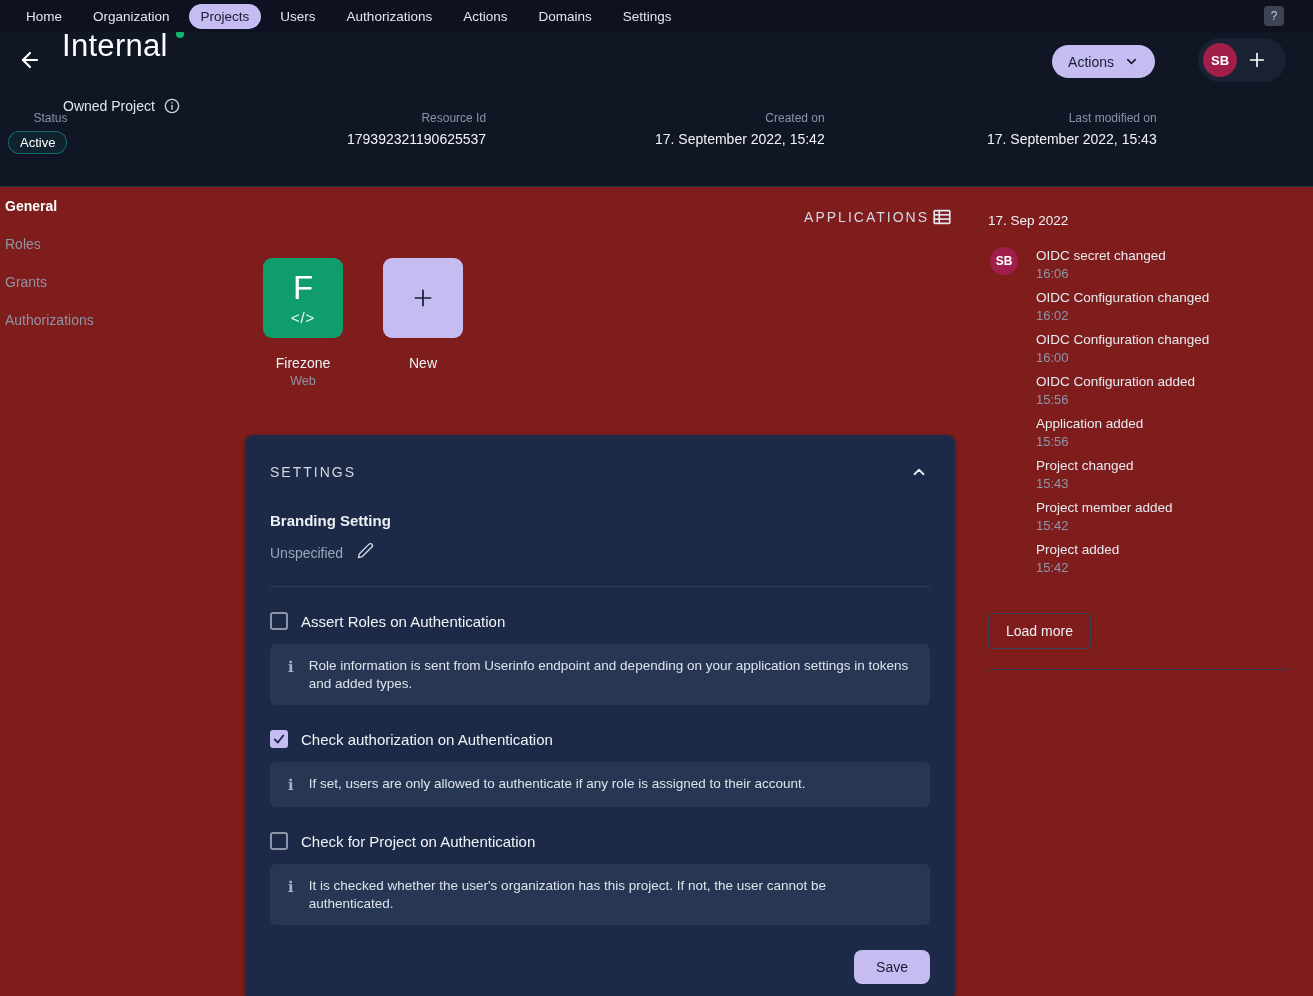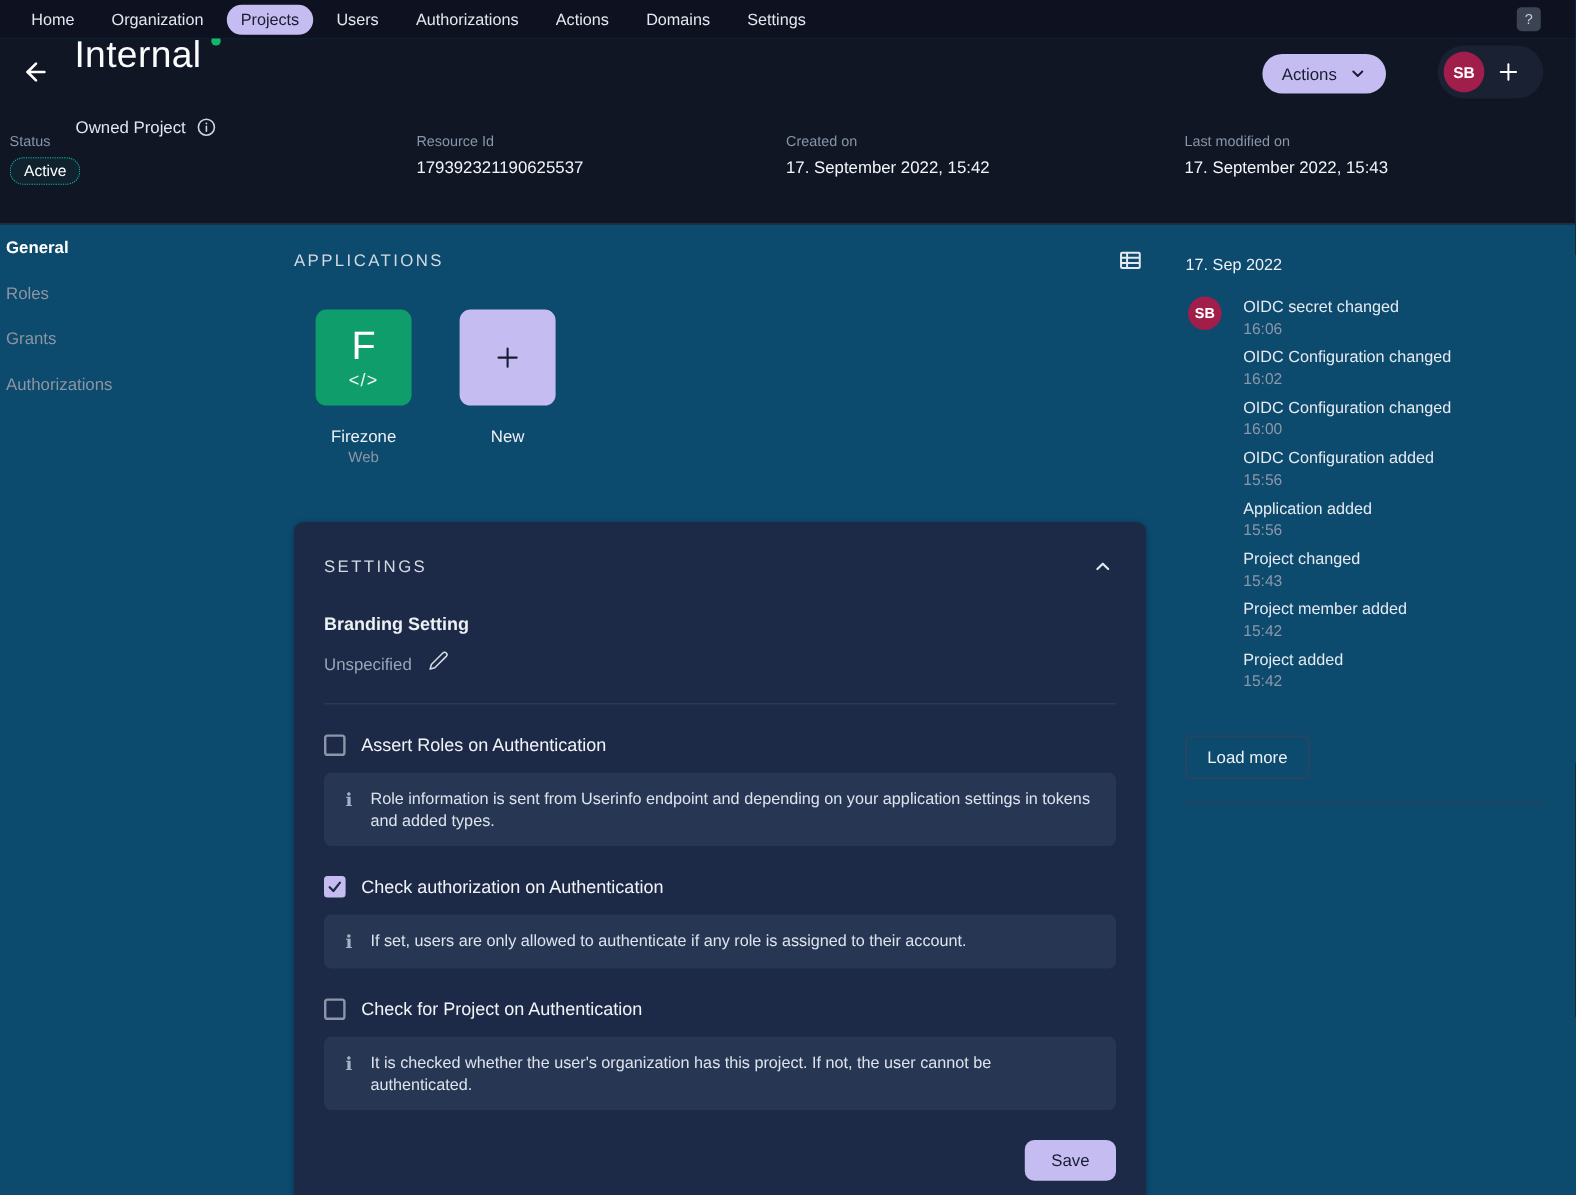--- a/index.html
+++ b/index.html
@@ -1,18 +1,18 @@
 <!DOCTYPE html>
 <html><head>
 <meta charset="utf-8">
 <style>
   * { margin:0; padding:0; box-sizing:border-box; }
   html,body { background:#131a2a; }
   body { font-family:"Liberation Sans", sans-serif; color:#e7ebf2; }
-  #app { position:relative; width:1313px; height:996px; background:#0c4a6e; overflow:hidden; }
+  #app { position:relative; width:1313px; height:996px; background:#7f1d1d; overflow:hidden; }
 
   
   .topnav { position:absolute; top:0; left:0; right:0; height:32px; background:#0d1120;
             display:flex; align-items:center; padding-left:14px; gap:7px; z-index:3; }
   .nav-item { font-size:13.5px; color:#e3e7ee; padding:5px 12px; border-radius:16px; cursor:pointer; white-space:nowrap; }
   .nav-item.active { background:#c5bdf1; color:#191b30; }
   .help-btn { position:absolute; right:29px; top:6px; width:20px; height:20px; border:none;
               background:#3c4454; color:#c9cfd9; font-size:12px; border-radius:4px; cursor:pointer;
               font-family:"Liberation Sans",sans-serif; }
 
@@ -31,35 +31,35 @@
 
   .actions-btn { position:absolute; right:158px; top:13px; height:33px; background:#c5bdf1; color:#171d33;
                  border:none; border-radius:17px; padding:0 16px; font-size:14px; cursor:pointer;
                  display:flex; align-items:center; gap:10px; font-family:"Liberation Sans",sans-serif; }
   .avatar-pill { position:absolute; right:27px; top:6px; width:88px; height:44px; background:#1a2133;
                  border-radius:22px; display:flex; align-items:center; padding:0 8px 0 5px; gap:7px; }
   .avatar-circle { width:34px; height:34px; border-radius:50%; background:#a11d4a; color:#fff;
                    font-size:13px; font-weight:bold; display:flex; align-items:center; justify-content:center; }
   .plus-btn { background:transparent; border:none; cursor:pointer; color:#ffffff; display:flex; padding:2px; }
 
-  .meta-col { position:absolute; top:79px; }
+  .meta-col { position:absolute; top:79px;text-align:right; }
   .meta-label { font-size:12px; color:#8795a8; margin-bottom:6px; }
   .meta-value { font-size:14px; color:#f2f5f9; }
   .badge-active { display:inline-block; font-size:13px; color:#ffffff; border:1px dotted #14b8a6;
                   background:rgba(20,184,166,.08); border-radius:12px; padding:3px 11px; }
 
   
   .side { position:absolute; left:0; top:187px; width:238px; }
   .side-item { padding:11px 5px; font-size:14px; color:#8d95a3; cursor:pointer; }
   .side-item.active { color:#ffffff; font-weight:bold; }
 
   
   .main { position:absolute; left:245px; top:187px; width:710px; }
   .sec-title { font-size:14px; letter-spacing:2px; color:#d3d9e3; font-weight:400; }
-  .apps-header { display:flex; justify-content:space-between; align-items:center; padding-top:17px; }
+  .apps-header { display:flex; justify-content:flex-end; align-items:center; padding-top:17px; }
   .icon-btn { background:transparent; border:none; cursor:pointer; color:#e5eaf2; display:flex; padding:2px; }
 
   .tiles { display:flex; gap:40px; margin-top:28px; margin-left:18px; }
   .tile-wrap { width:80px; text-align:center; }
   .tile { width:80px; height:80px; border-radius:9px; display:flex; flex-direction:column;
           align-items:center; justify-content:center; cursor:pointer; }
   .tile-app { background:#109d6c; color:#fff; }
   .tile-initial { font-size:33px; font-weight:500; line-height:36px; }
   .tile-code { font-size:15px; letter-spacing:1px; margin-top:3px; opacity:.95; }
   .tile-new { background:#c5bdf1; color:#171d33; border:none; }

